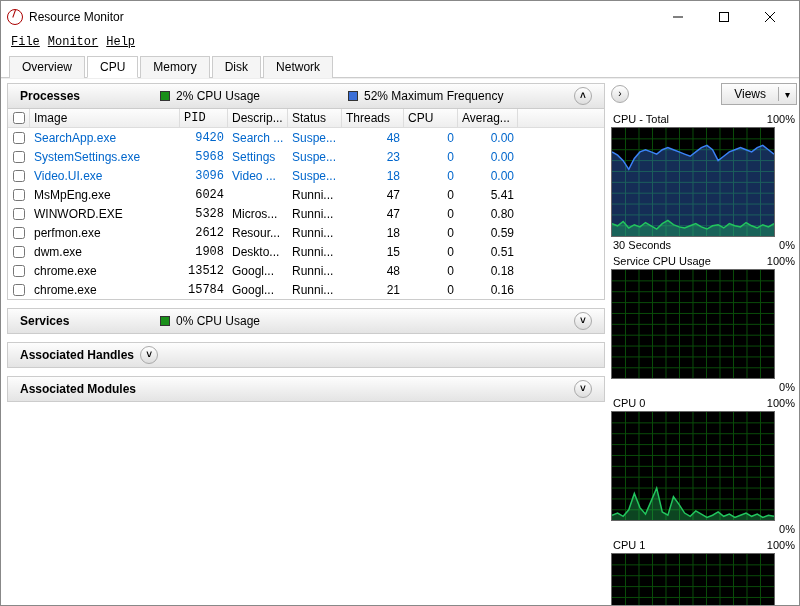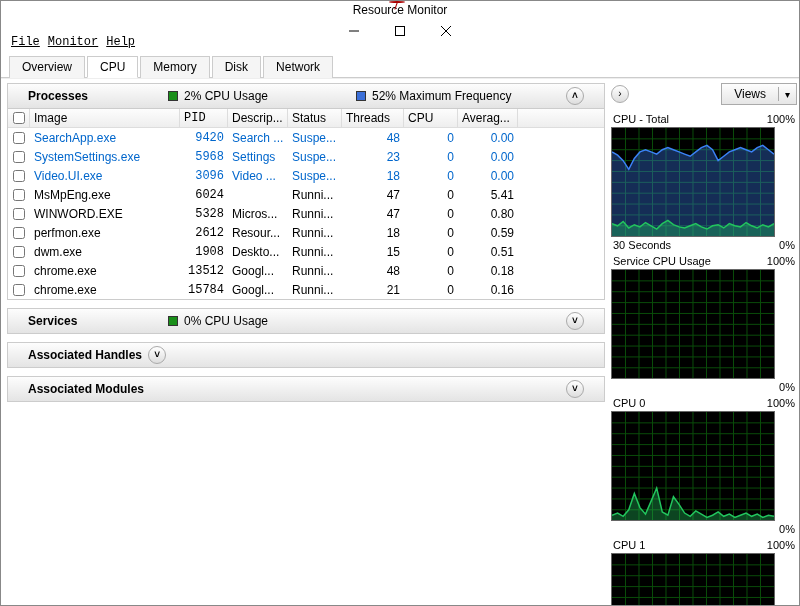--- a/index.html
+++ b/index.html
@@ -1,32 +1,32 @@
 <!DOCTYPE html>
 <html><head>
 <meta charset="utf-8">
 <style>
   * { box-sizing: border-box; }
   body { margin: 0; font-family: "Segoe UI", Tahoma, sans-serif; font-size: 12px; background: #fff; color: #000; }
   .window { width: 800px; height: 606px; border: 1px solid #888; display: flex; flex-direction: column; background: #fff; }
-  .titlebar { display: flex; align-items: center; height: 32px; padding: 0 6px; flex-direction: column; }
+  .titlebar { display: flex; align-items: center; height: 32px; padding: 0 6px; }
   .appicon { width: 16px; height: 16px; border: 1.5px solid #a00; border-radius: 50%; margin-right: 6px; position: relative; }
   .appicon::after { content:""; position:absolute; left:7px; top:0; width:1px; height:8px; background:#a00; transform:rotate(20deg); transform-origin:top; }
   .title { flex: 1; font-size: 12px; }
   .winbtns { display: flex; }
   .winbtn { width: 46px; height: 28px; display: flex; align-items: center; justify-content: center; cursor: default; }
   .menubar { display: flex; gap: 8px; padding: 2px 10px 6px; font-size: 12px; }
   .menuitem { text-decoration: underline; cursor: default; font-family: Liberation Mono, monospace; }
   .tabs { display: flex; border-bottom: 1px solid #ccc; padding: 0 8px; gap: 2px; }
   .tab { padding: 3px 12px; border: 1px solid #ccc; border-bottom: none; background: #f5f5f5; cursor: default; position: relative; top: 1px; font-size: 12px; }
   .tab.active { background: #fff; border-bottom: 1px solid #fff; }
   .body { flex: 1; display: flex; overflow: hidden; border-top: 1px solid #eee; }
   .left { flex: 1; overflow-y: scroll; padding: 4px 2px 4px 6px; }
   .right { width: 192px; overflow-y: scroll; padding: 4px 2px 4px 4px; }
-  .panel-header { background: linear-gradient(#fdfdfd, #e4e4e4); border: 1px solid #ccc; display: flex; align-items: center; height: 26px; padding: 0 20px; font-weight: bold; font-size: 12px; }
+  .panel-header { background: linear-gradient(#fdfdfd, #e4e4e4); border: 1px solid #ccc; display: flex; align-items: center; height: 26px; padding: 0 12px; font-weight: bold; font-size: 12px; }
   .panel-header .hlabel { width: 140px; }
   .panel-header .metric { font-weight: normal; display: flex; align-items: center; gap: 6px; }
   .swatch { width: 10px; height: 10px; border: 1px solid #333; }
   .expander { width: 18px; height: 18px; border: 1px solid #aaa; border-radius: 50%; background: linear-gradient(#fff,#ddd); display: flex; align-items: center; justify-content: center; margin-left: auto; cursor: default; }
   .chev { font-size: 10px; line-height: 1; }
   .grid { border: 1px solid #ccc; border-top: none; font-size: 12px; }
   .ghead, .grow { display: flex; align-items: center; height: 19px; }
   .ghead { background: linear-gradient(#fdfdfd,#eee); border-bottom: 1px solid #ddd; }
   .ghead .cell { border-right: 1px solid #ddd; height: 100%; display: flex; align-items: center; }
   .cell { padding: 0 4px; overflow: hidden; white-space: nowrap; text-overflow: ellipsis; }

